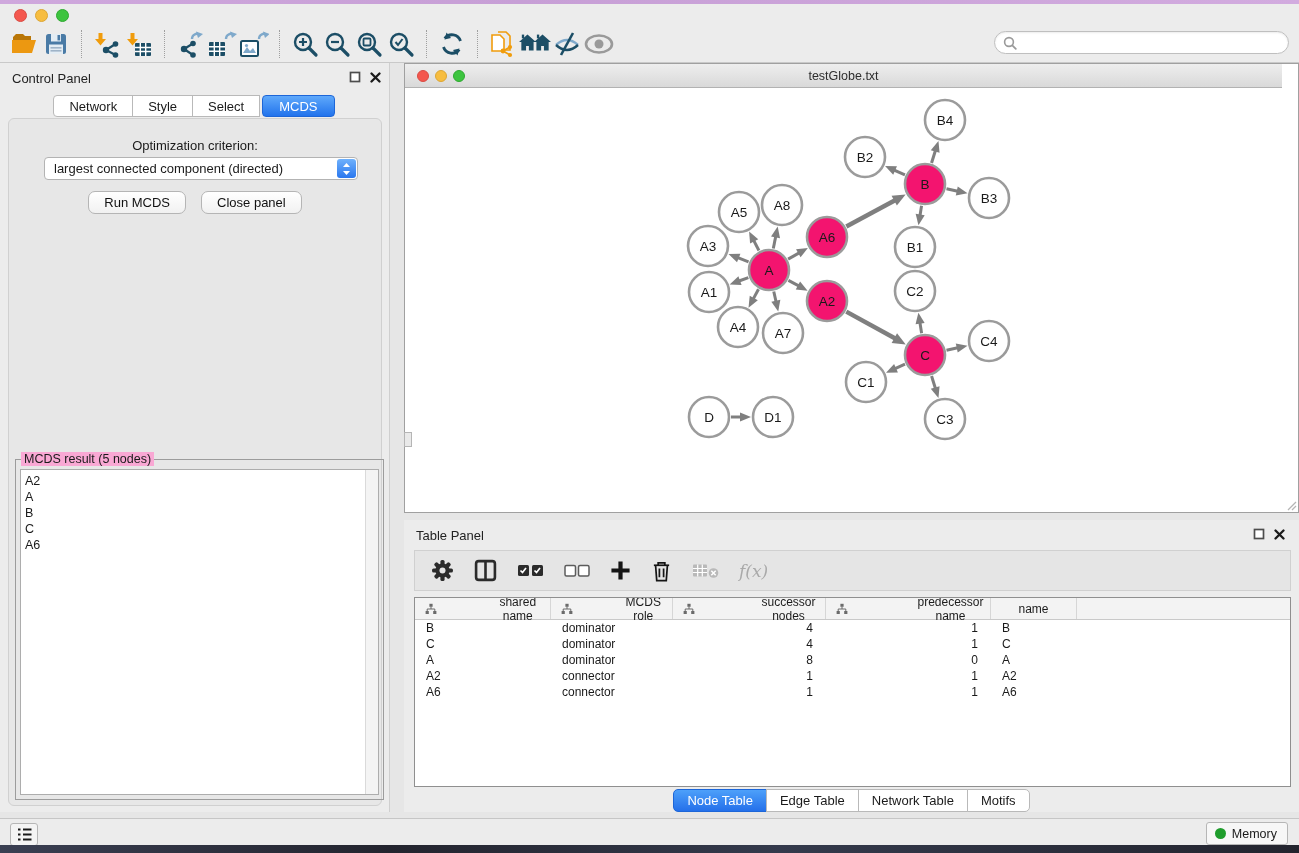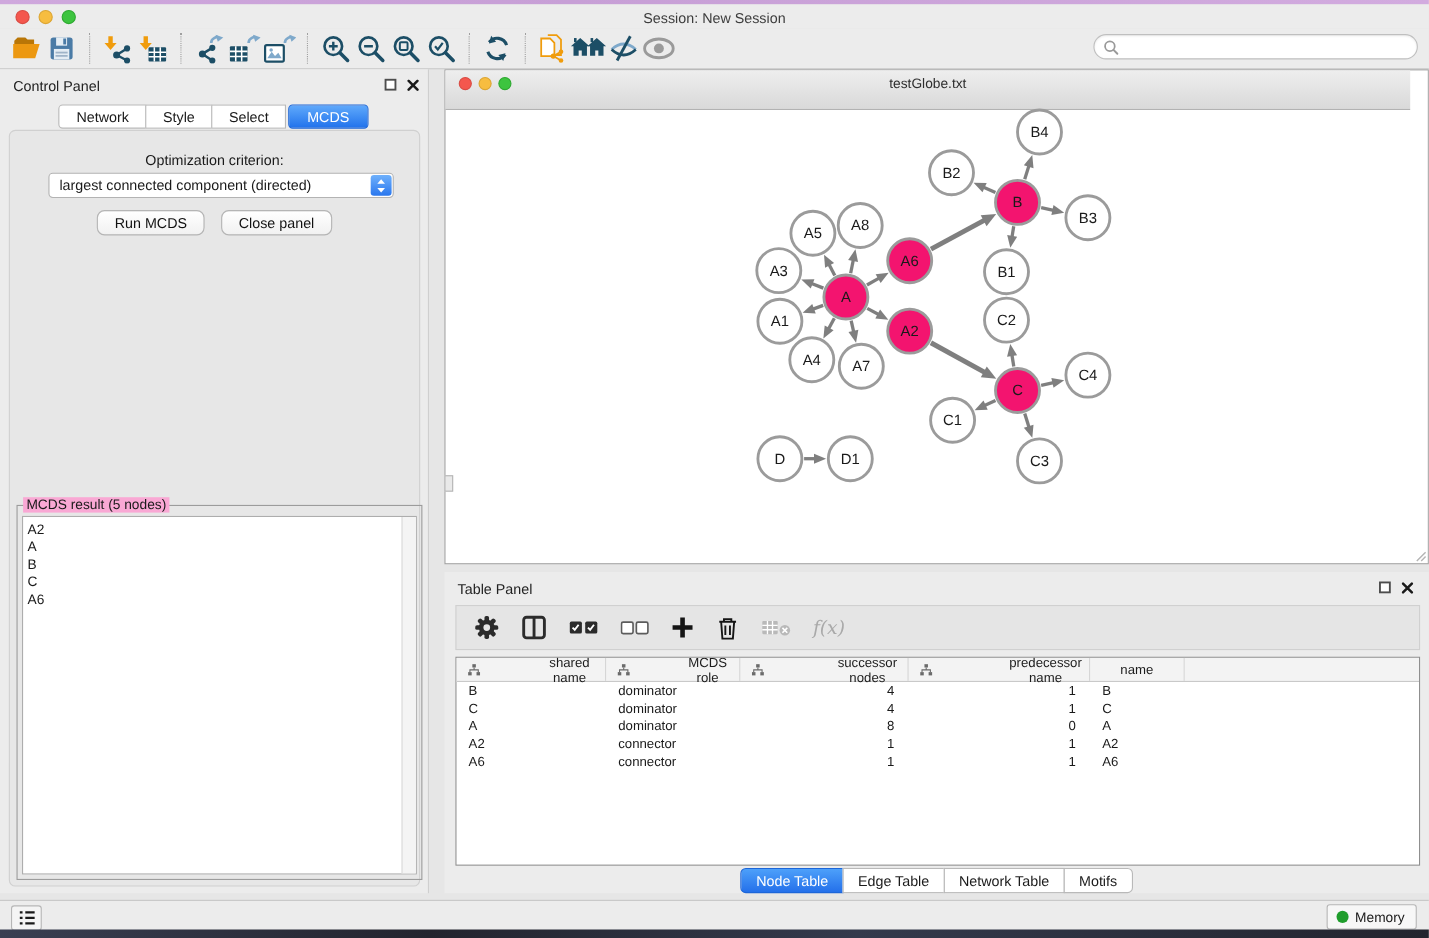--- a/index.html
+++ b/index.html
@@ -51,21 +51,21 @@
     border:1px solid #b5b5b5; border-radius:7px; font-size:13px; line-height:21px; color:#111; cursor:default; }
   #mcds-fieldset { position:absolute; left:6px; width:369px; top:340px; bottom:5px; border:1px solid #9c9c9c; }
   #mcds-legend { position:absolute; top:-8px; left:5px; background:#f9a8d4; padding:0 3px; font-size:12.5px; }
   #mcds-list { position:absolute; left:4px; right:4px; top:9px; bottom:4px; background:#fff; border:1px solid #adadad; }
   .mcds-item { font-size:12.5px; line-height:16px; padding-left:4px; }
   #mcds-scroll { position:absolute; right:0; top:0; bottom:0; width:13px; background:#f4f4f4; border-left:1px solid #dadada; }
 
   
   #network-window { position:absolute; left:404px; top:63px; width:895px; height:450px;
     border:1px solid #a0a0a0; background:#fff; }
-  #net-titlebar { position:absolute; left:0; top:0; right:16px; height:36px;
+  #net-titlebar { position:absolute; left:0; top:0; right:16px; height:24px;
     background:linear-gradient(180deg,#eeeeee,#d9d9d9); border-bottom:1px solid #b2b2b2; }
   #net-titlebar .lights { left:12px; top:6px; gap:6px; }
   #net-titlebar .light { width:12px; height:12px; }
   #net-title { position:absolute; left:0; right:0; top:5px; text-align:center; font-size:12.5px; color:#2d2d2d; }
   #network-graph { position:absolute; left:0; top:24px; }
   #net-left-handle { position:absolute; left:-1px; top:368px; width:8px; height:15px; background:#e9e9e9;
     border:1px solid #b5b5b5; }
   #net-resize { position:absolute; right:1px; bottom:1px; width:12px; height:12px; }
 
   
@@ -106,21 +106,20 @@
 <body>
 
 <div id="top-strip"></div>
 
 <div id="titlebar">
   <div class="lights">
     <div class="light red"></div>
     <div class="light yellow"></div>
     <div class="light green"></div>
   </div>
-  <div id="app-title">Session: New Session</div>
 </div>
 
 <div id="toolbar">
   <div class="tb-icon">
     <svg width="27" height="24" viewBox="0 0 27 24">
         <path d="M2 5l3-3h7l2 2h6v4H2z" fill="#b97607"></path>
         <path d="M1 8h24l-4 13H1z" fill="#ec9811"></path>
       </svg>
   </div>
   <div class="tb-icon">

